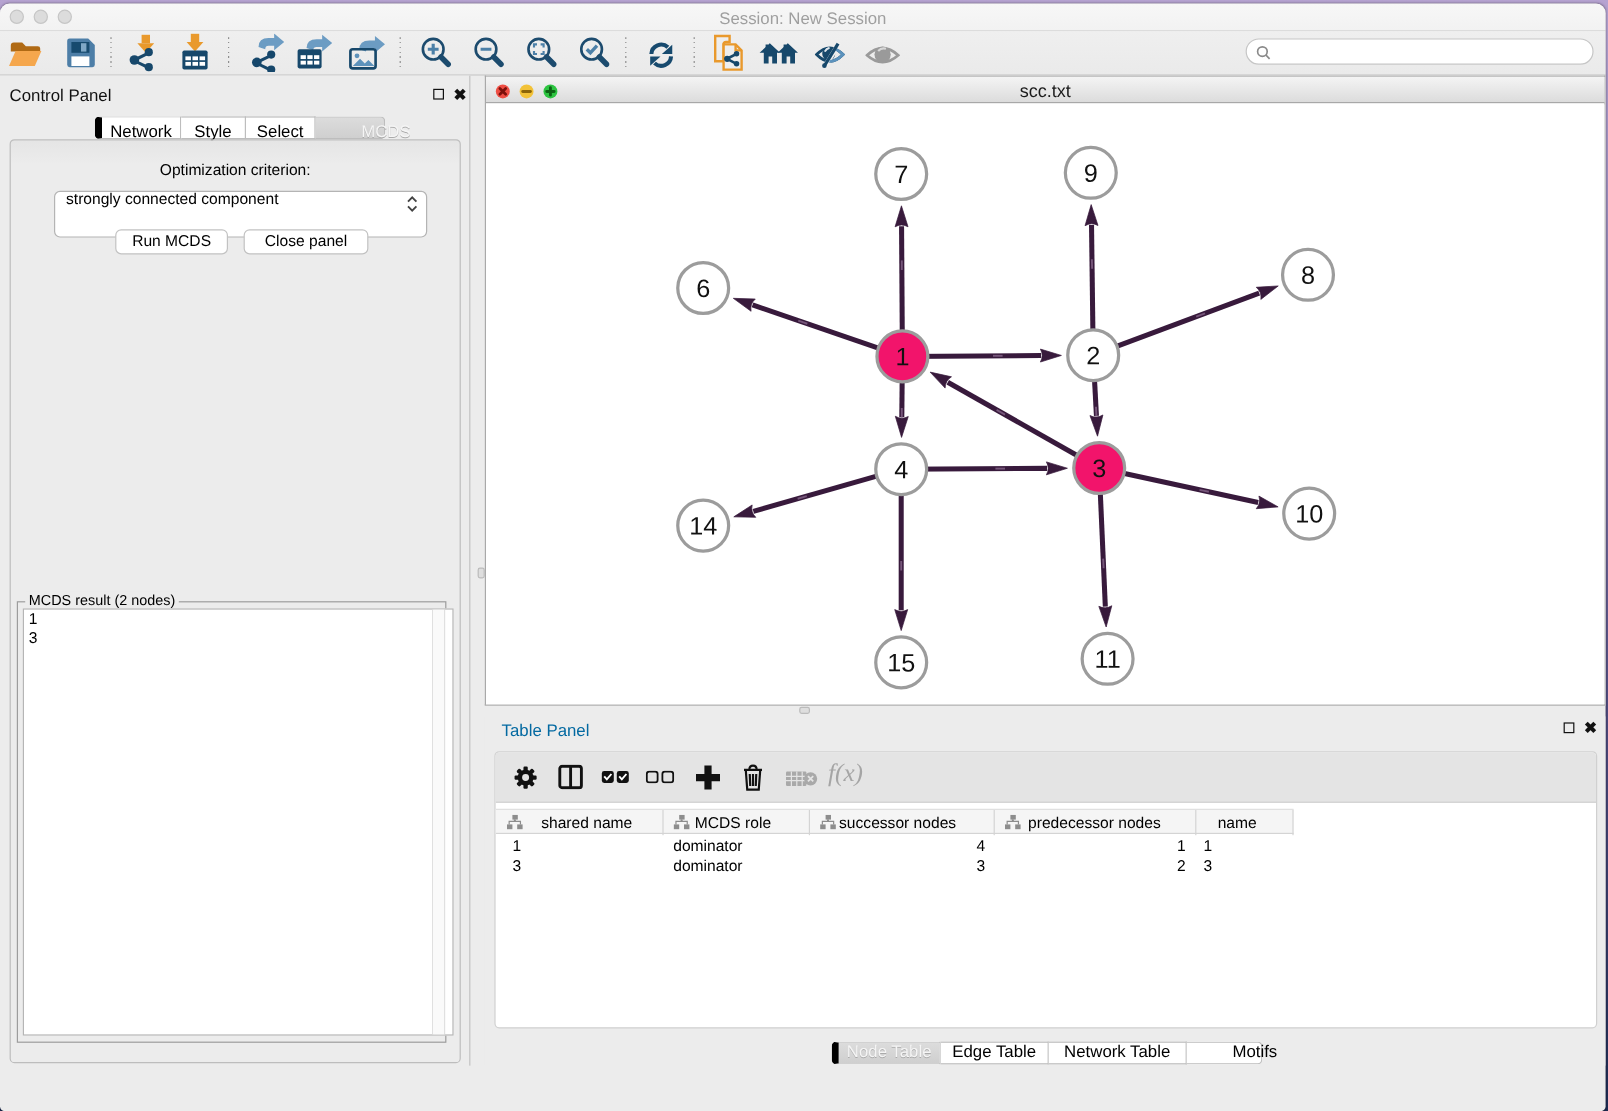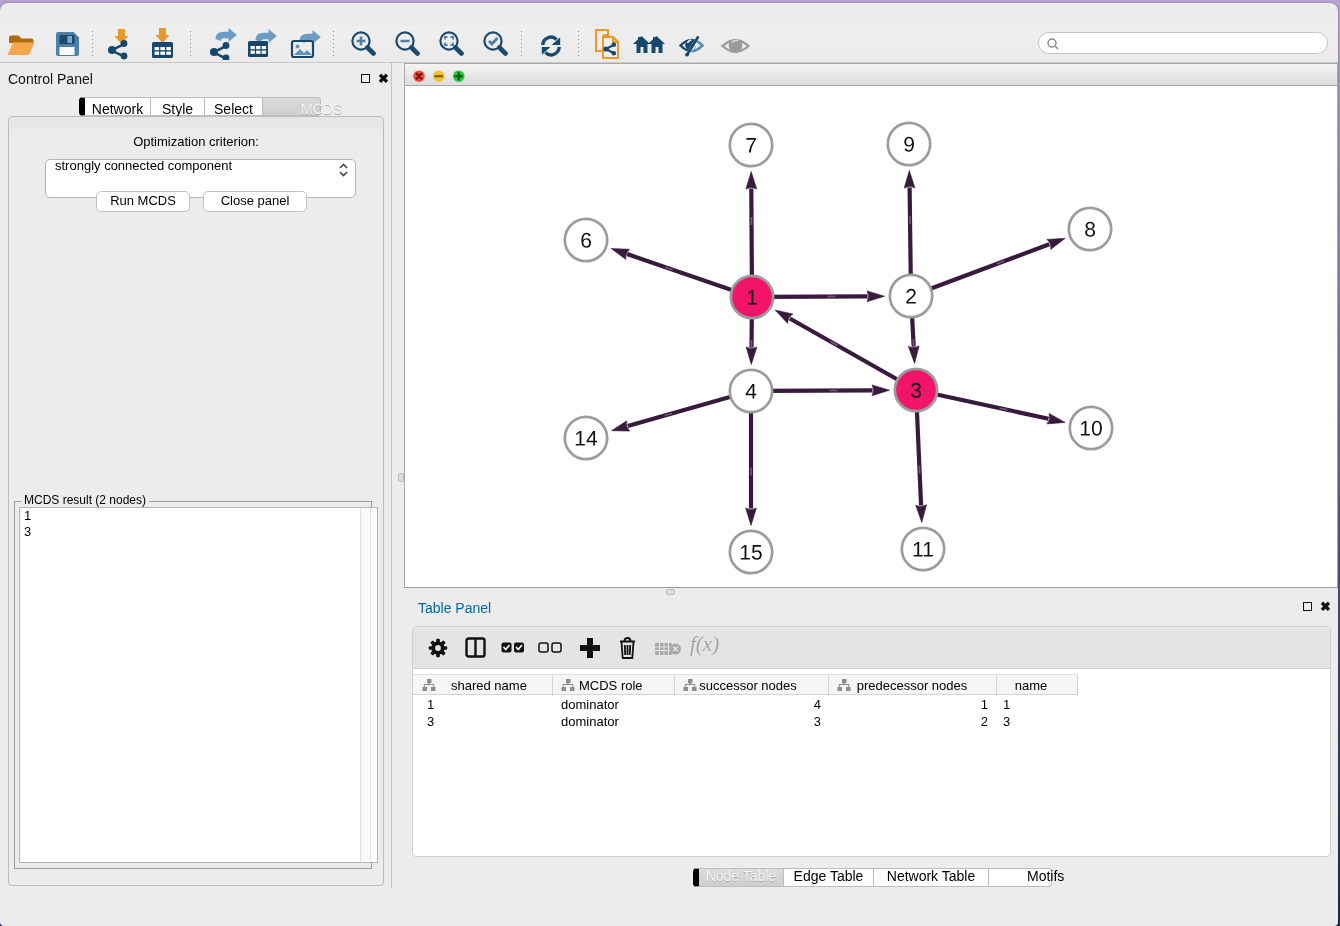--- a/index.html
+++ b/index.html
@@ -38,20 +38,26 @@
 .pfloat { position:absolute; width:9px; height:9px; border:1.5px solid #111; }
 .pclose { position:absolute; font-size:13px; font-weight:bold; color:#111; }
 
 .btabrow { position:absolute; display:flex; } .btabrow .tab { line-height:14px; }
 
 #status { position:absolute; left:0; top:885px; width:100%; height:35px; background:#ececec; border-top:1px solid #c6c6c6; }
 </style>
 </head>
 <body>
 <div id="win">
+  <div id="titlebar">
+    <div class="tl" style="left:8px;"></div>
+    <div class="tl" style="left:28px;"></div>
+    <div class="tl" style="left:48px;"></div>
+    <div class="t">Session: New Session</div>
+  </div>
   <div id="toolbar">
     <svg class="tbi" style="left:6px;" width="30" height="32" viewBox="0 0 30 32">
       <path d="M3 10 q0-2.5 2.5-2.5 h7 l3 3 h10 q2 0 2 2 v2.5 h-24.5 z" fill="#b06a14"></path>
       <path d="M1.5 27 L7 14.5 h21.5 L23 27 z" fill="#f5a74d"></path>
     </svg>
     <svg class="tbi" style="left:53px;" width="28" height="32" viewBox="0 0 28 32">
       <path d="M3 6 q0-2 2-2 h15.5 L26 9.5 v16.5 q0 2-2 2 h-19 q-2 0-2-2 z" fill="#4d7ea7"></path>
       <rect x="6.5" y="7" width="15" height="9" fill="#174a6e"></rect>
       <rect x="14.5" y="8" width="4.5" height="7" fill="#7fa7c6"></rect>
       <rect x="6.5" y="19" width="15" height="8" fill="#ffffff"></rect>
@@ -239,20 +245,21 @@
   <div id="netwin">
     <div id="nettitle">
       <svg style="position:absolute;left:6px;top:6px;" width="62" height="13" viewBox="0 0 62 13">
         <circle cx="8" cy="6.2" r="5.8" fill="#ee4d43"></circle>
         <path d="M5.6 3.8 L10.4 8.6 M10.4 3.8 L5.6 8.6" stroke="#7c100a" stroke-width="2.3" stroke-linecap="round"></path>
         <circle cx="27.8" cy="6.2" r="5.8" fill="#f2c238"></circle>
         <line x1="24.6" y1="6.2" x2="31" y2="6.2" stroke="#8c6508" stroke-width="2.4" stroke-linecap="round"></line>
         <circle cx="47.7" cy="6.2" r="5.8" fill="#2dc441"></circle>
         <path d="M44.6 6.2 h6.2 M47.7 3.1 v6.2" stroke="#0c6314" stroke-width="2.4" stroke-linecap="round"></path>
       </svg>
+      <div class="t">scc.txt</div>
     </div>
     <div id="netcanvas">
       <svg width="932" height="500" viewBox="0 0 932 500">
         <g stroke="#381a3c" stroke-width="4.2">
           <line x1="347" y1="210" x2="346.3" y2="101.5"></line>
           <line x1="347" y1="210" x2="222.1" y2="167.1"></line>
           <line x1="347" y1="210" x2="462.5" y2="209.3"></line>
           <line x1="347" y1="210" x2="346.5" y2="260.5"></line>
           <line x1="506" y1="209" x2="504.6" y2="100.5"></line>
           <line x1="506" y1="209" x2="644.3" y2="157.2"></line>

